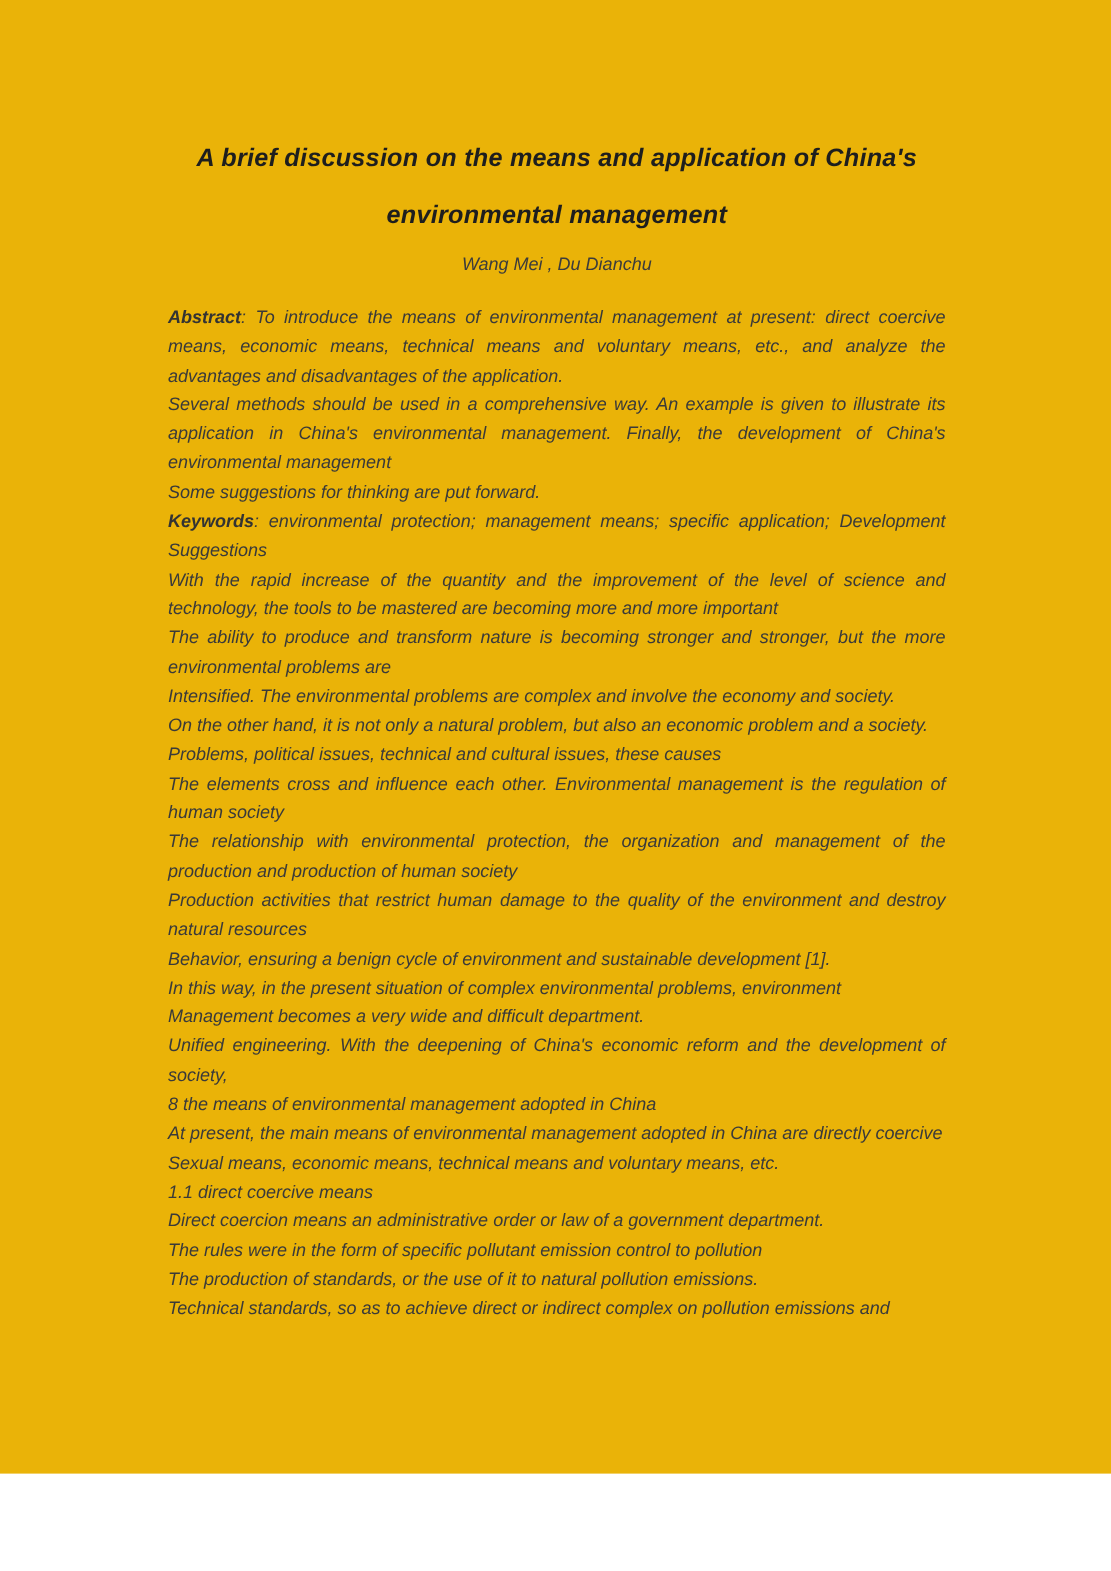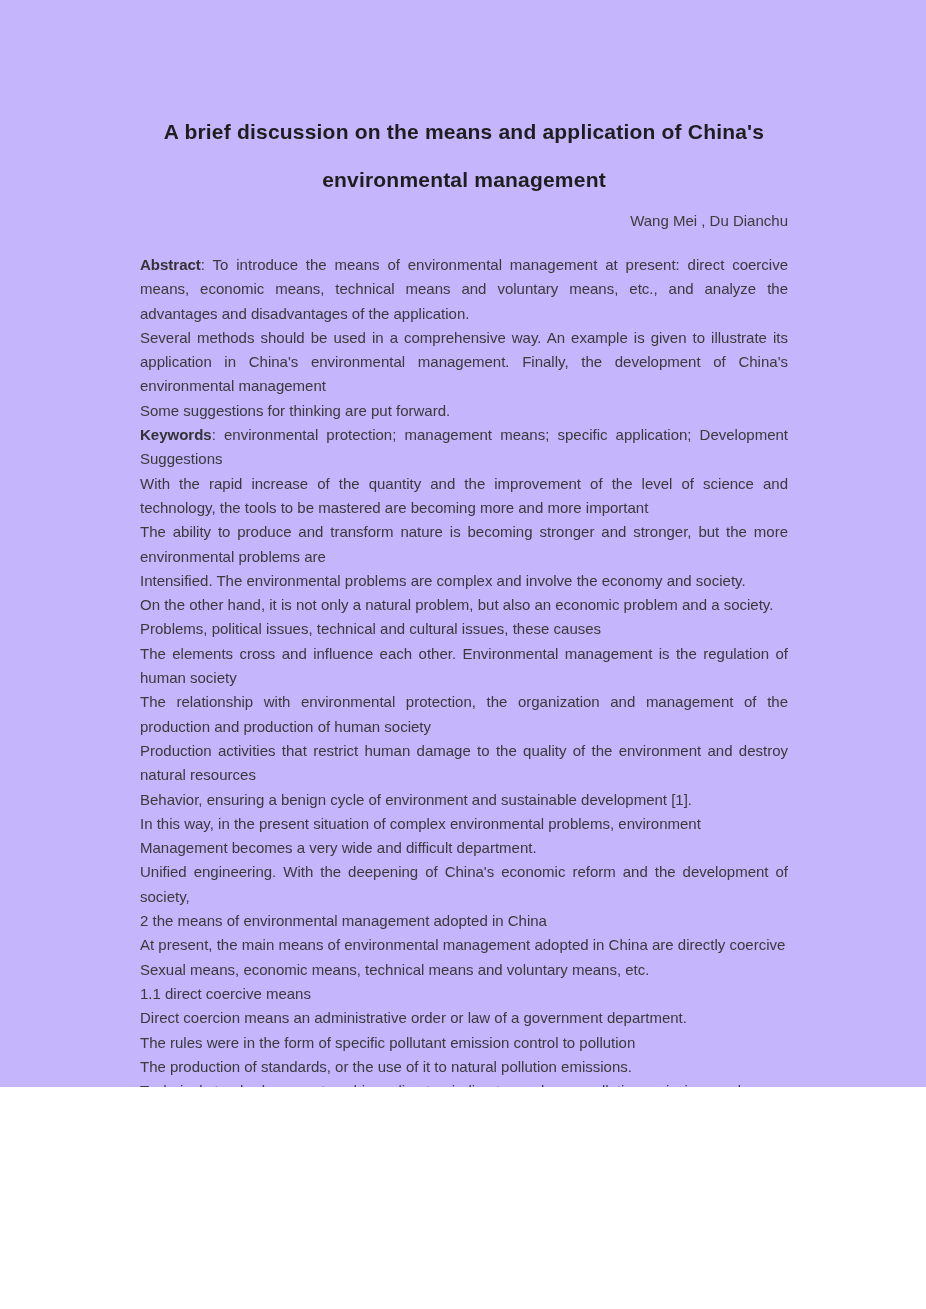--- a/index.html
+++ b/index.html
@@ -3,23 +3,24 @@
 <meta charset="utf-8">
 <style>
   html, body { margin: 0; padding: 0; }
   body {
     width: 926px; height: 1309px;
     background: #ffffff;
     font-family: "Liberation Sans", sans-serif;
   }
   .page {
     position: relative;
-    width: 926px; height: 1087px;
-    background: #c4b5fd;
+    width: 926px; height: 1228px;
+    background: #eab308;
     overflow: hidden;
+    font-style: italic;
   }
   .content {
     position: absolute;
     left: 140px; top: 0;
     width: 648px;
   }
   .title {
     margin: 0;
     padding-top: 108px;
     font-size: 21px;
@@ -27,21 +28,21 @@
     line-height: 48px;
     text-align: center;
     color: #1e1e1e;
     letter-spacing: 0.2px;
   }
   .title-line { display: block; }
   .authors {
     margin: 4px 0 0 0;
     font-size: 15px;
     line-height: 25px;
-    text-align: right;
+    text-align: center;
     color: #3c3c3c;
     font-weight: 400;
   }
   .body-paras { margin-top: 20px; }
   .para {
     margin: 0;
     font-size: 15px;
     line-height: 24.3px;
     text-align: justify;
     color: #3a3a3a;
@@ -85,21 +86,21 @@
 
   <p class="para"><span>Behavior, ensuring a benign cycle of environment and sustainable development [1].</span></p>
 
   <p class="para"><span>In this way, in the present situation of complex environmental problems, environment</span></p>
 
   <p class="para"><span>Management becomes a very wide and difficult department.</span></p>
 
   <p class="para"><span>Unified engineering. With the deepening of China's economic reform and the development of society,</span></p>
 
 
-  <p class="para"><span>2 the means of environmental management adopted in China</span></p>
+  <p class="para"><span>8 the means of environmental management adopted in China</span></p>
 
   <p class="para"><span>At present, the main means of environmental management adopted in China are directly coercive</span></p>
 
   <p class="para"><span>Sexual means, economic means, technical means and voluntary means, etc.</span></p>
 
   <p class="para"><span>1.1 direct coercive means</span></p>
 
   <p class="para"><span>Direct coercion means an administrative order or law of a government department.</span></p>
 
   <p class="para"><span>The rules were in the form of specific pollutant emission control to pollution</span></p>

